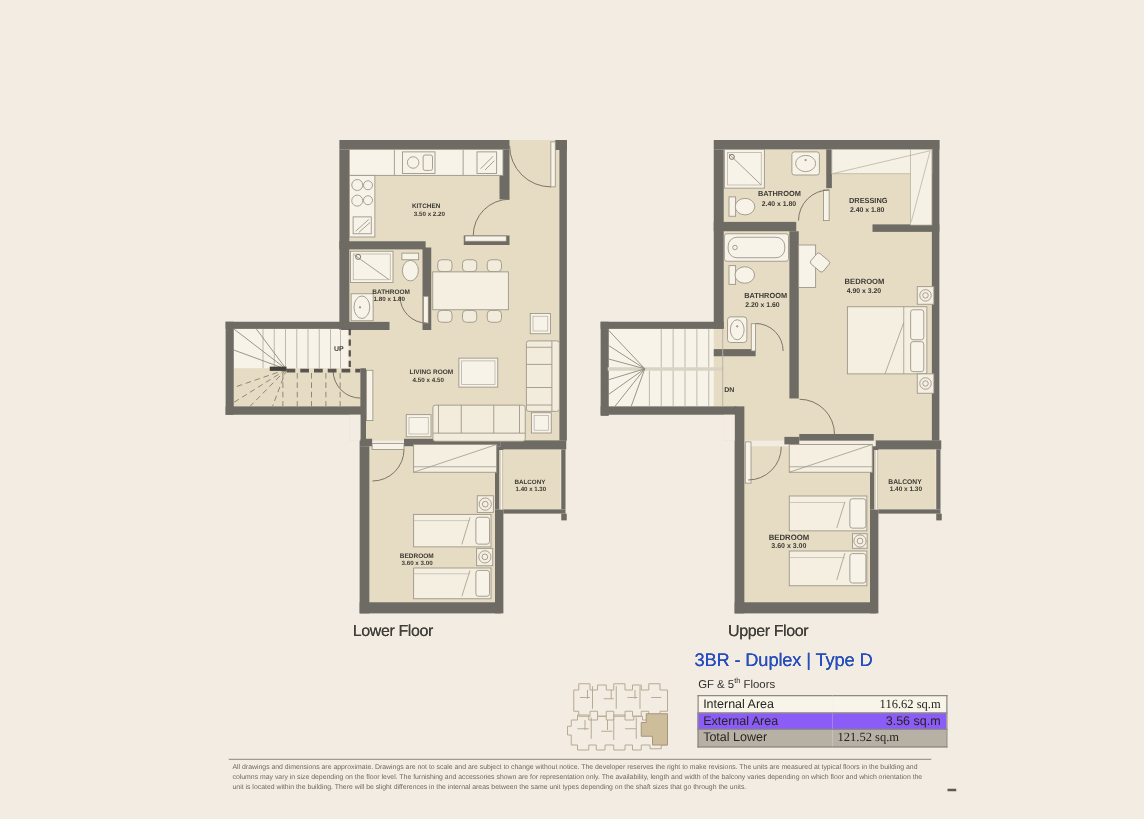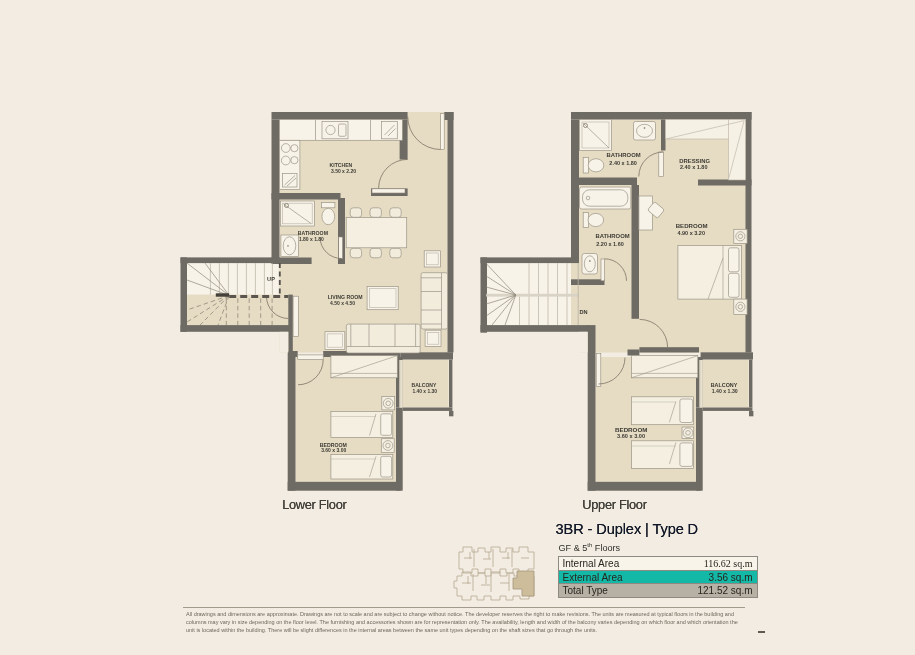--- a/index.html
+++ b/index.html
@@ -543,37 +543,37 @@
   <path d="M474,545 v18 M493,545 v18 M512,545 v18 M464,554 h8 M483,555 h8 M502,554 h8 M521,554 h8 M470,548 v7 M489,548 v7 M508,548 v7"></path>
 
   <path d="M457,572 h5 v-4 h9 v4 h7 v-3 h7 v3 h6 v-4 h9 v4 h7 v-3 h7 v3 h6 v-4 h9 v4 h5 v20 h-5 v3 h-9 v-3 h-7 v4 h-7 v-4 h-6 v4 h-9 v-4 h-7 v4 h-7 v-4 h-6 v4 h-9 v-4 h-5 v-8 h-3 v-7 h3 z"></path>
   <path d="M473,570 v17 M491,570 v18 M509,570 v17 M462,579 h9 M481,581 h9 M500,579 h9 M468,572 v8 M486,572 v8"></path>
 </g>
 
 <path d="M517,567 h17 v25 h-12 v-7 h-9 v-11 h4 z" fill="#cdbd9a" stroke="#a5977c" stroke-width="0.8"></path>
 </svg>
 
 
-<div style="position:absolute;left:555.5px;top:517px;font-size:14.6px;color:#0f172a;letter-spacing:-0.1px;text-shadow:0 0 0.4px #2f2e2a;">3BR - Duplex | Type D</div>
+<div style="position:absolute;left:555.5px;top:517px;font-size:14.6px;color:#1d4ed8;letter-spacing:-0.1px;text-shadow:0 0 0.4px #2f2e2a;">3BR - Duplex | Type D</div>
 
 <div style="position:absolute;left:558.5px;top:537.5px;font-size:9.1px;color:#2f2e2a;">GF &amp; 5<sup style="font-size:6px;">th</sup> Floors</div>
 
 <table style="position:absolute;left:557.5px;top:552px;width:200px;border-collapse:collapse;font-size:10px;color:#26251f;" cellspacing="0">
   <tbody>
         <tr style="background:#f8f4ea;">
           <td style="border:1px solid #8c8a83;border-right:none;padding:0 4px;height:12.7px;">Internal Area</td>
           <td style="border:1px solid #8c8a83;border-left:none;padding:0 4px;text-align:right;font-family:Liberation Serif, serif;">116.62 sq.m</td>
         </tr>
-  <tr style="background:#14b8a6;margin-top:21px;">
+  <tr style="background:#8b5cf6;margin-top:21px;">
           <td style="border:1px solid #8c8a83;border-right:none;border-top:none;padding:0 4px;height:12.7px;">External Area</td>
           <td style="border:1px solid #8c8a83;border-left:none;border-top:none;padding:0 4px;text-align:right;">3.56 sq.m</td>
         </tr>
   <tr style="background:#b7b1a5;">
-          <td style="border:1px solid #8c8a83;border-right:none;border-top:none;padding:0 4px;height:12.7px;">Total Type</td>
-          <td style="border:1px solid #8c8a83;border-left:none;border-top:none;padding:0 4px;text-align:right;">121.52 sq.m</td>
+          <td style="border:1px solid #8c8a83;border-right:none;border-top:none;padding:0 4px;height:12.7px;">Total Lower</td>
+          <td style="border:1px solid #8c8a83;border-left:none;border-top:none;padding:0 4px;font-family:Liberation Serif, serif;">121.52 sq.m</td>
         </tr>
 </tbody>
     </table>
 
 
 <div style="position:absolute;left:183px;top:602.5px;width:562px;height:1px;background:#a39a8e;"></div>
 
 <div style="position:absolute;left:186px;top:606px;width:575px;font-size:5.5px;line-height:8px;white-space:nowrap;color:#6f675c;">All drawings and dimensions are approximate. Drawings are not to scale and are subject to change without notice. The developer reserves the right to make revisions. The units are measured at typical floors in the building and<br>columns may vary in size depending on the floor level. The furnishing and accessories shown are for representation only. The availability, length and width of the balcony varies depending on which floor and which orientation the<br>unit is located within the building. There will be slight differences in the internal areas between the same unit types depending on the shaft sizes that go through the units.</div>
 
 <div style="position:absolute;left:757.5px;top:626.5px;width:7.5px;height:2px;background:#5f5952;"></div>

